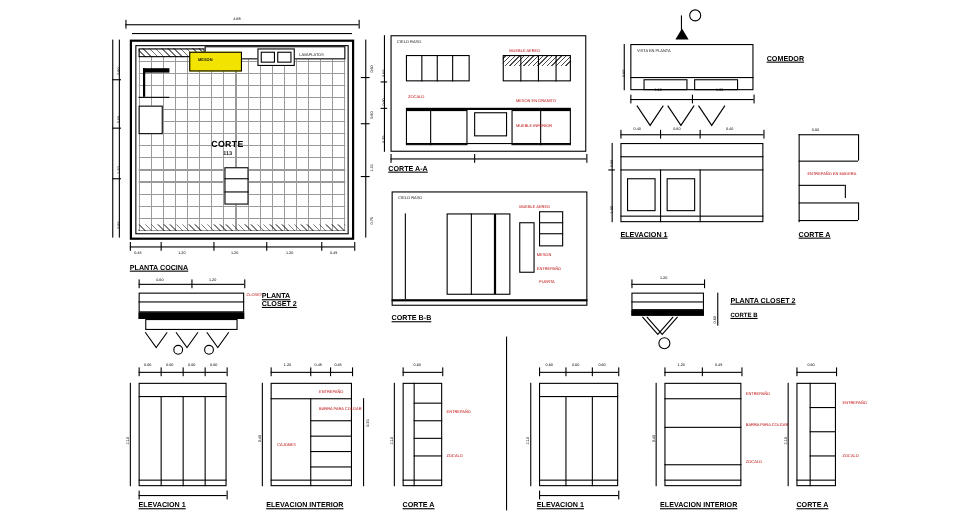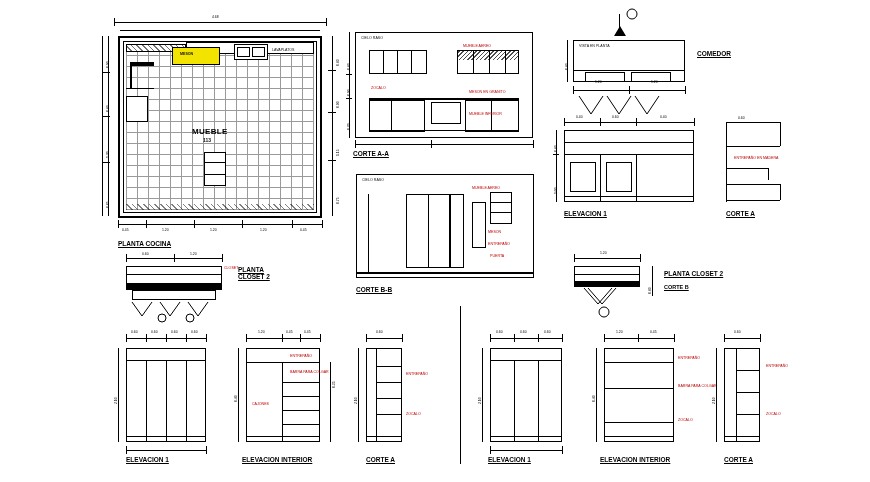--- a/index.html
+++ b/index.html
@@ -129,21 +129,21 @@
     <div class="box2" style="left:30px;top:50px;width:24px;height:4px;"></div>
     <div class="ln v2" style="left:30px;top:50px;height:26px;"></div>
     <div class="ln h" style="left:26px;top:76px;width:28px;"></div>
 
     <div class="box" style="left:26px;top:84px;width:22px;height:26px;background:#fff;"></div>
 
     <div class="box" style="left:104px;top:140px;width:22px;height:34px;background:#fff;"></div>
     <div class="ln h" style="left:104px;top:150px;width:22px;"></div>
     <div class="ln h" style="left:104px;top:162px;width:22px;"></div>
 
-    <div class="lbl" style="left:92px;top:116px;font-size:8px;">MUEBLE</div>
+    <div class="lbl" style="left:92px;top:116px;font-size:8px;">CORTE</div>
     <div class="tiny" style="left:103px;top:126px;font-size:5px;font-weight:bold;">113</div>
 
     <div class="hatch" style="left:26px;top:192px;width:188px;height:6px;opacity:.5;"></div>
 
     <div class="ln h" style="left:18px;top:212px;width:204px;"></div>
     <div class="ln v" style="left:18px;top:208px;height:8px;"></div>
     <div class="ln v" style="left:46px;top:208px;height:8px;"></div>
     <div class="ln v" style="left:94px;top:208px;height:8px;"></div>
     <div class="ln v" style="left:142px;top:208px;height:8px;"></div>
     <div class="ln v" style="left:192px;top:208px;height:8px;"></div>

